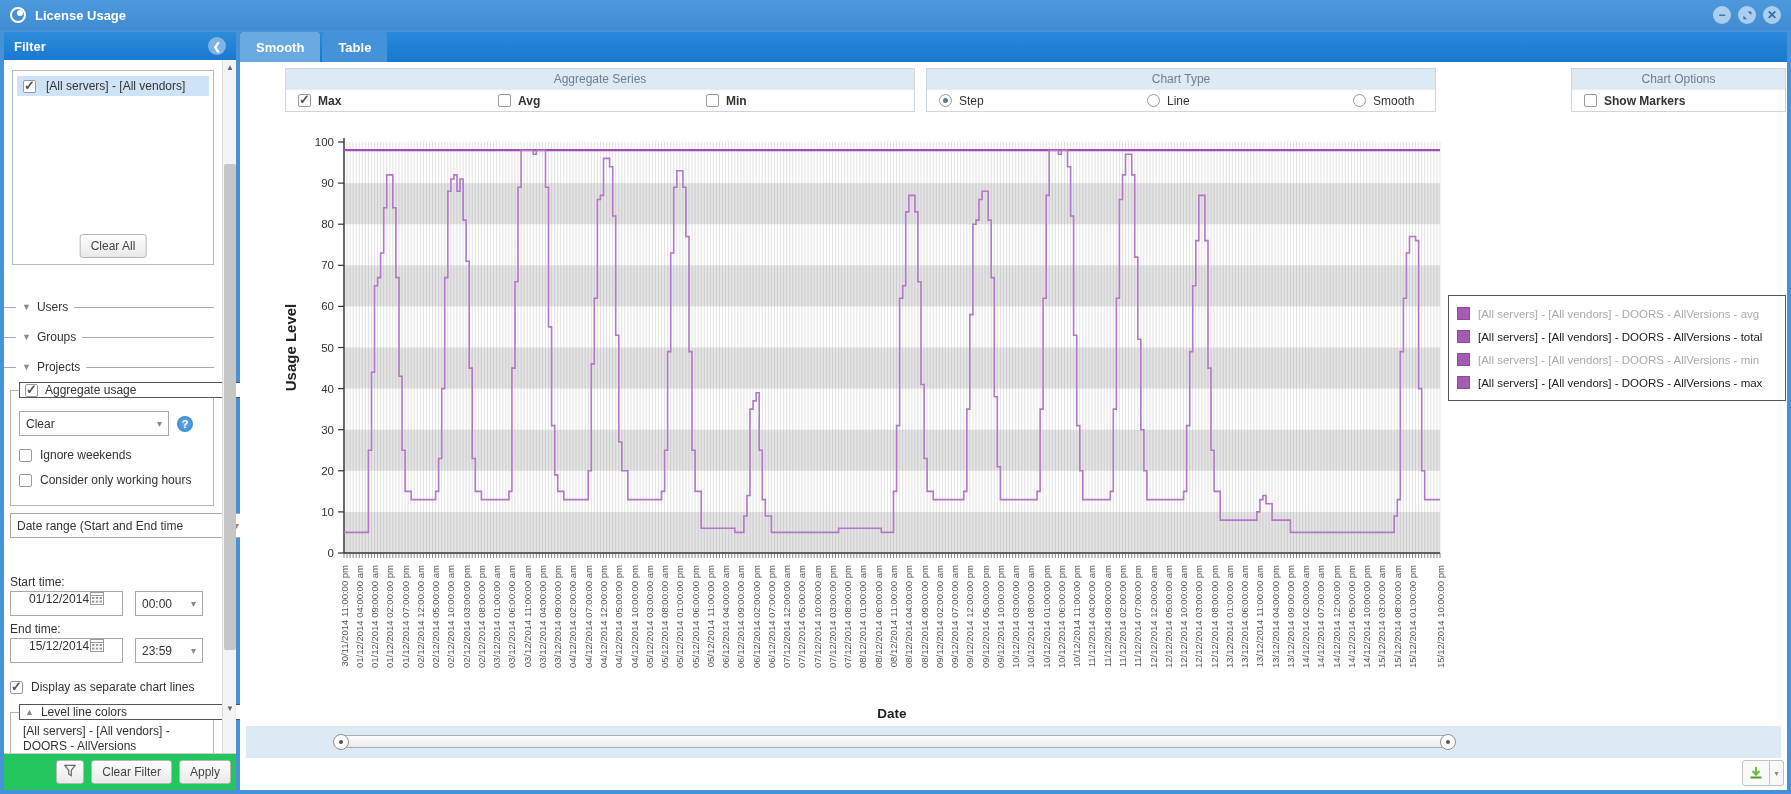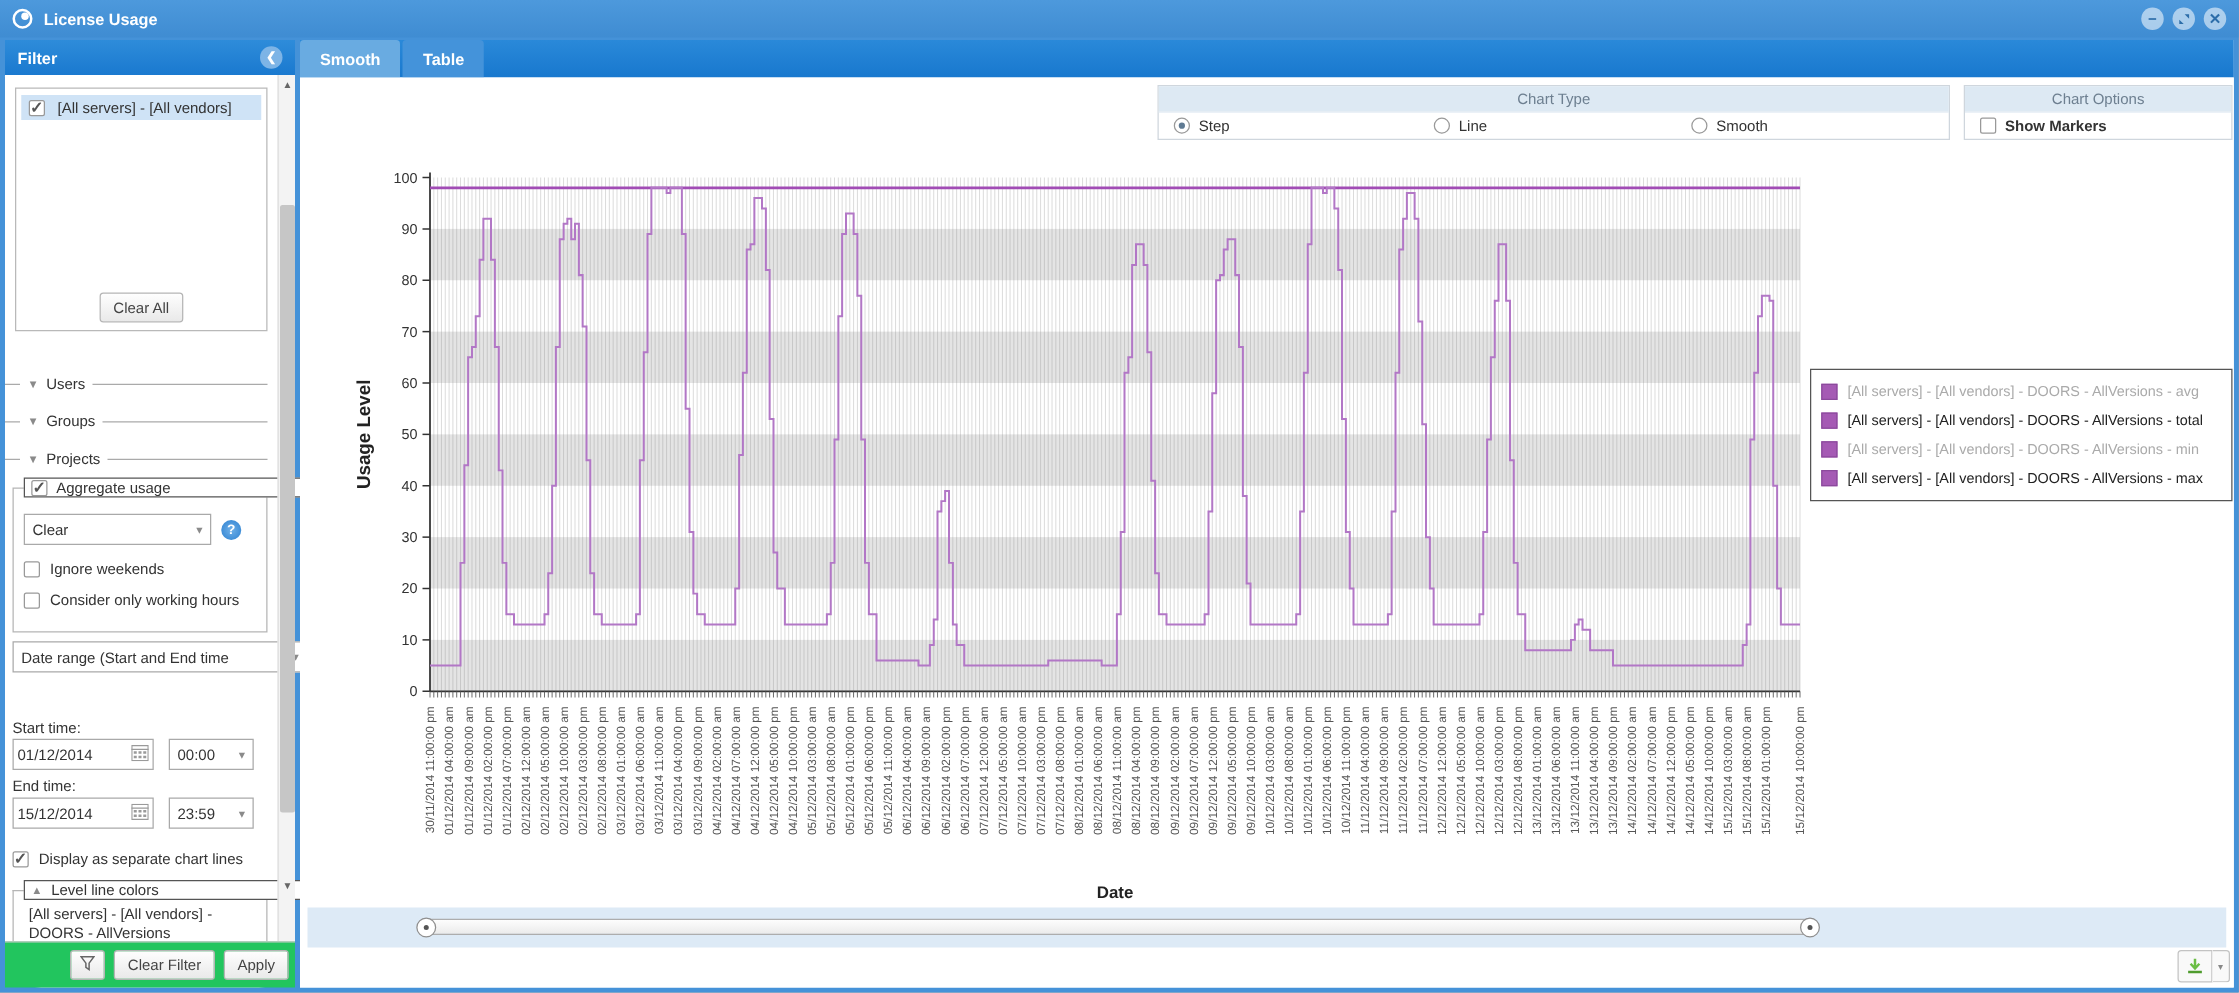--- a/index.html
+++ b/index.html
@@ -49,21 +49,21 @@
   .tri { color:#8a8a8a; font-size:9px; }
 
   .fieldset { position:absolute; border:1px solid #b5b5b5; }
   .fieldset .legend { position:absolute; top:-9px; left:8px; background:#fff; padding:0 5px; display:flex; align-items:center; gap:7px;}
   .select { border:1px solid #a9a9a9; background:#fff; display:flex; align-items:center; padding:0 6px; height:25px; cursor:pointer; position:relative;}
   .select .ar { margin-left:auto; color:#8a8a8a; font-size:10px;}
   .help { width:16px; height:16px; border-radius:50%; background:radial-gradient(#6fb0e8,#2b7fd0); color:#fff; font-size:11px; font-weight:bold;
     display:inline-flex; align-items:center; justify-content:center; cursor:pointer;}
   .lbl { font-size:12px; color:#333; }
   .row { display:flex; align-items:center; gap:8px; }
-  .datefield { border:1px solid #a9a9a9; background:#fff; display:flex; align-items:center; height:25px; padding:0 3px; width:113px;}
+  .datefield { border:1px solid #a9a9a9; background:#fff; display:flex; height:25px; padding:0 18px; width:113px;}
   .cal { margin-left:auto; cursor:pointer; }
   .swatch { height:16px; border-radius:2px; }
 
   
   .main { position:absolute; left:240px; top:32px; width:1547px; height:758px; background:#fff;}
   .tabstrip { position:absolute; left:0; top:0; width:100%; height:30px; background:linear-gradient(#2a89d9,#1878ce); display:flex; align-items:flex-end;}
   .tab { height:30px; display:flex; align-items:center; padding:0 16px; color:#fff; font-weight:bold; font-size:13px;
     border-radius:3px 3px 0 0; cursor:pointer;}
   .tab.active { background:#69abe1; }
   .tab.idle { background:#4493da; margin-left:2px; }
@@ -254,22 +254,39 @@
   </div>
 
   <div class="main">
     <div class="tabstrip">
       <div class="tab active">Smooth</div>
       <div class="tab idle">Table</div>
     </div>
 
     <div class="content">
 
-
-      <div class="panel" style="left:686px; width:634px;">
+      <div class="panel" style="left:45px; width:630px;">
+        <div class="panel-h">Aggregate Series</div>
+        <div class="panel-r">
+          <div class="opt" style="margin-left:12px; width:200px;">
+            <span class="cb on"></span>
+            <span>Max</span>
+          </div>
+          <div class="opt" style="width:208px;">
+            <span class="cb"></span>
+            <span>Avg</span>
+          </div>
+          <div class="opt">
+            <span class="cb"></span>
+            <span>Min</span>
+          </div>
+        </div>
+      </div>
+
+      <div class="panel" style="left:686px; width:510px;">
         <div class="panel-h">Chart Type</div>
         <div class="panel-r">
           <div class="opt" style="margin-left:12px; width:208px; font-weight:normal;">
             <span class="rd on"></span>
             <span>Step</span>
           </div>
           <div class="opt" style="width:206px; font-weight:normal;">
             <span class="rd"></span>
             <span>Line</span>
           </div>

